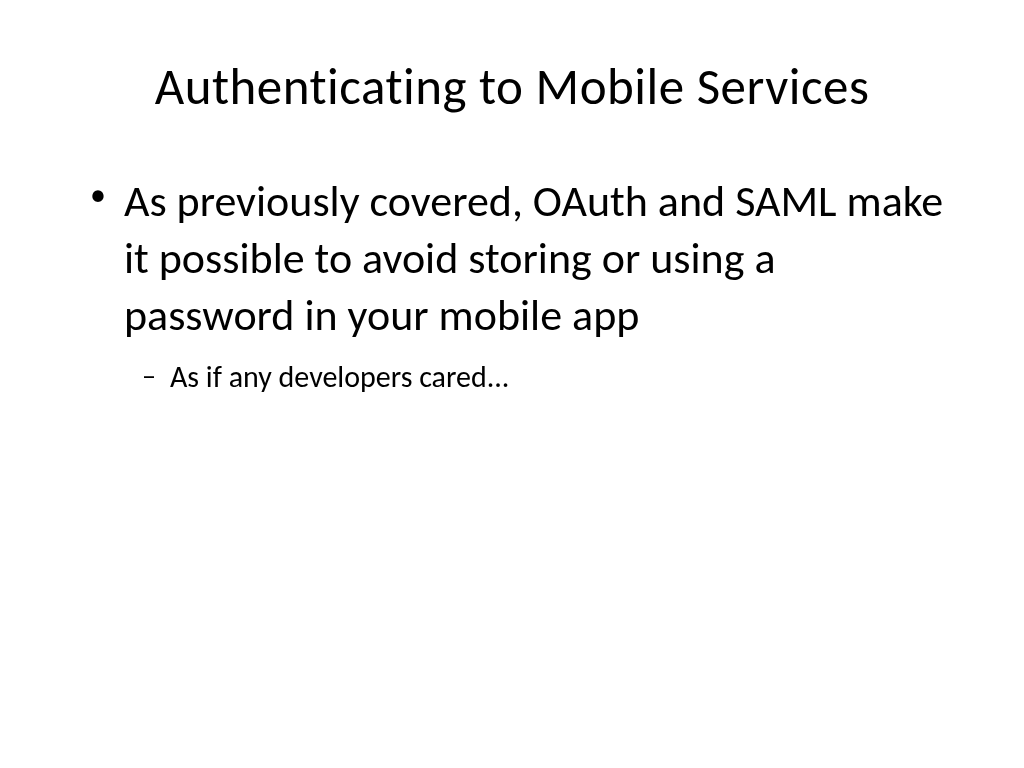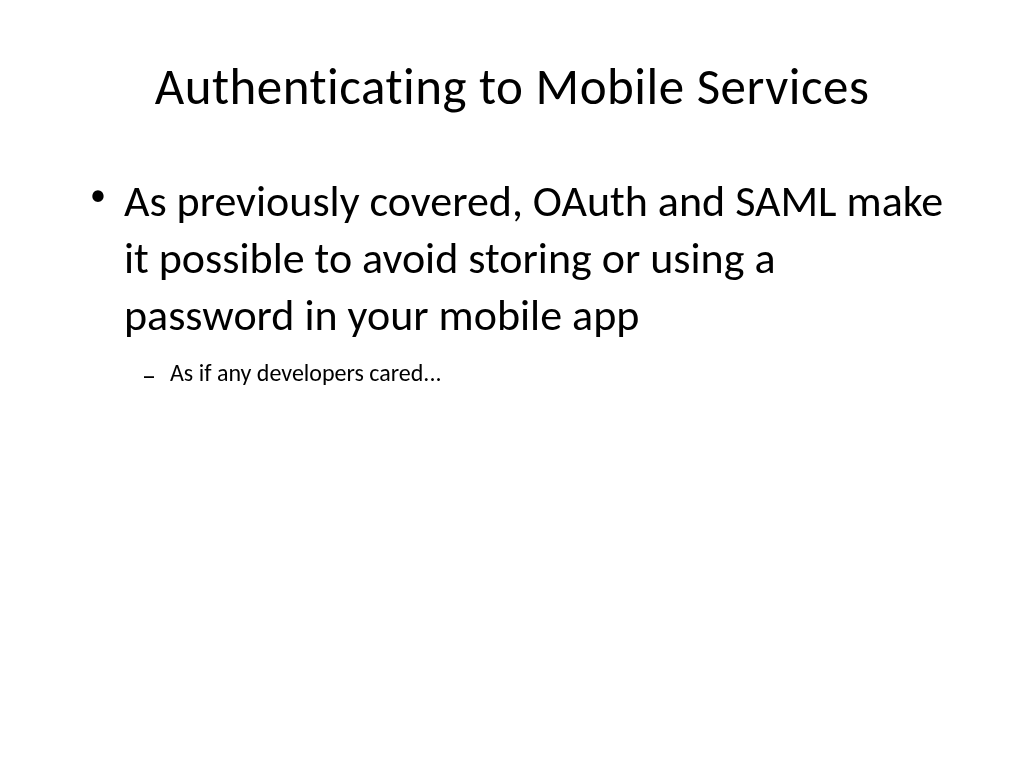--- a/index.html
+++ b/index.html
@@ -51,21 +51,21 @@
       margin-left: 52px;
       margin-top: 12px;
     }
     .bullet-l2-marker {
       font-size: 28px;
       line-height: 38px;
       margin-right: 14px;
       flex-shrink: 0;
     }
     .bullet-l2-text {
-      font-size: 24px;
+      font-size: 30px;
       line-height: 1.3;
     }
   </style>
 </head>
 <body>
 
 <div class="slide">
   <h1 class="title">Authenticating to Mobile Services</h1>
   <div class="content">
     <div class="bullet-l1">

